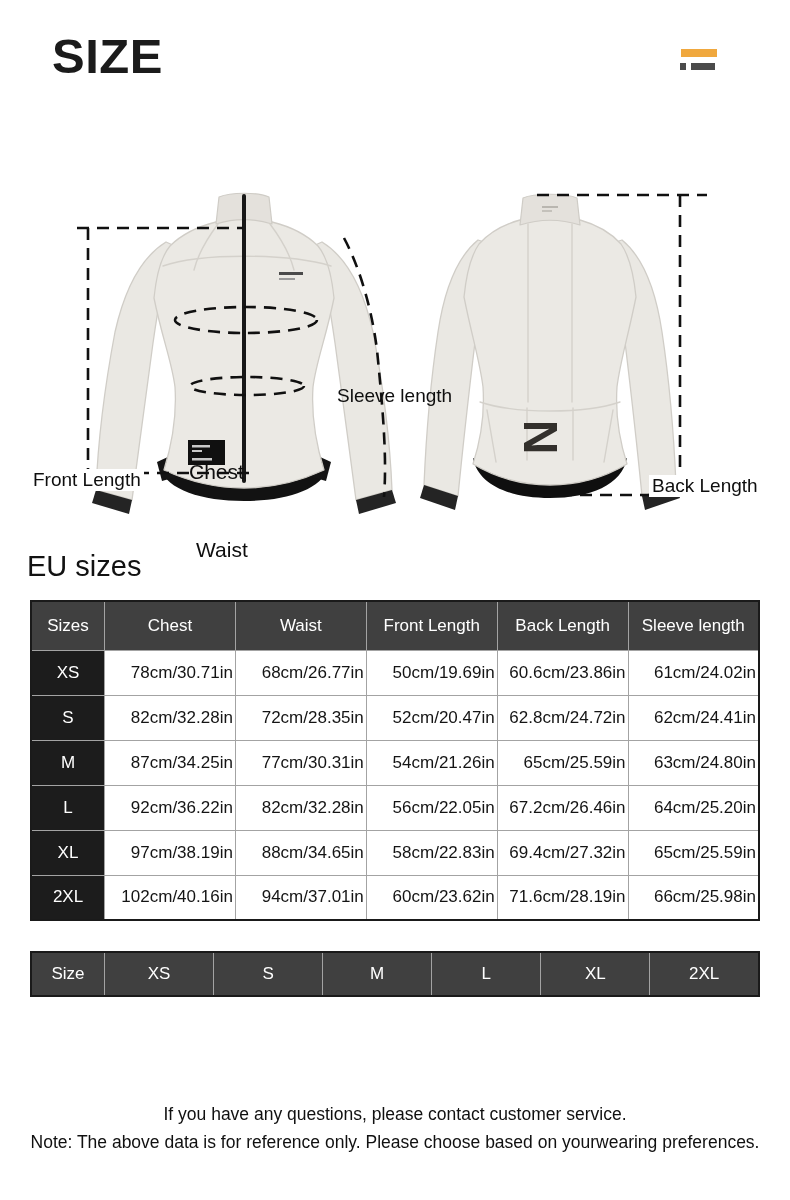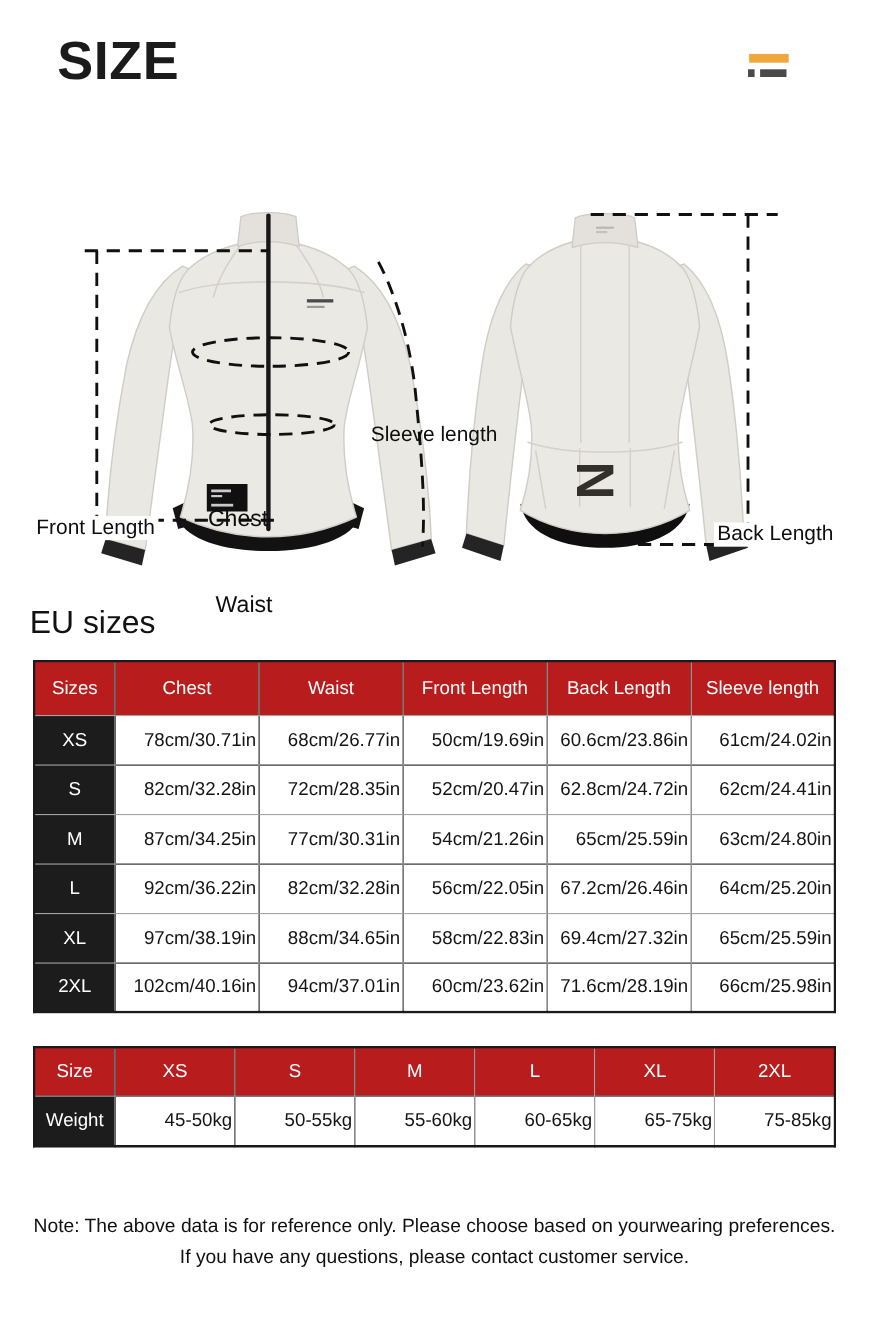--- a/index.html
+++ b/index.html
@@ -34,21 +34,21 @@
   table.sizetable{
     position:absolute;left:30px;width:730px;border-collapse:collapse;table-layout:fixed;
     background:#1c1c1c;border:2px solid #1a1a1a;
   }
   .table-eu{top:600px;}
   .table-fit{top:951px;}
   table.sizetable th,table.sizetable td{
     border:1px solid #a3a3a3;text-align:center;vertical-align:middle;
     font-size:17px;font-weight:400;padding:0 2px;overflow:hidden;
   }
-  table.sizetable thead th{background:#b91c1c;color:#ffffff;}
+  table.sizetable thead th{background:#404040;color:#ffffff;}
   table.sizetable tbody th{background:#1c1c1c;color:#ffffff;}
   table.sizetable tbody td{background:#ffffff;color:#141414;text-align:right;}
   table.sizetable thead th:first-child{width:68px;}
   .table-eu thead tr{height:49px;}
   .table-eu tbody tr{height:45px;}
   .table-fit thead tr{height:44px;}
   .table-fit tbody tr{height:46px;}
 </style>
 </head>
 <body>
@@ -230,30 +230,21 @@
           <th>Size</th>
           <th>XS</th>
           <th>S</th>
           <th>M</th>
           <th>L</th>
           <th>XL</th>
           <th>2XL</th>
         </tr>
     </thead>
     <tbody>
-        <tr>
-          <th>Weight</th>
-          <td>45-50kg</td>
-          <td>50-55kg</td>
-          <td>55-60kg</td>
-          <td>60-65kg</td>
-          <td>65-75kg</td>
-          <td>75-85kg</td>
-        </tr>
       </tbody>
   </table>
 
   <div class="note">
+    <div>If you have any questions, please contact customer service.</div>
     <div>Note: The above data is for reference only. Please choose based on yourwearing preferences.</div>
-    <div>If you have any questions, please contact customer service.</div>
   </div>
 
 </div>
 
 </body></html>

